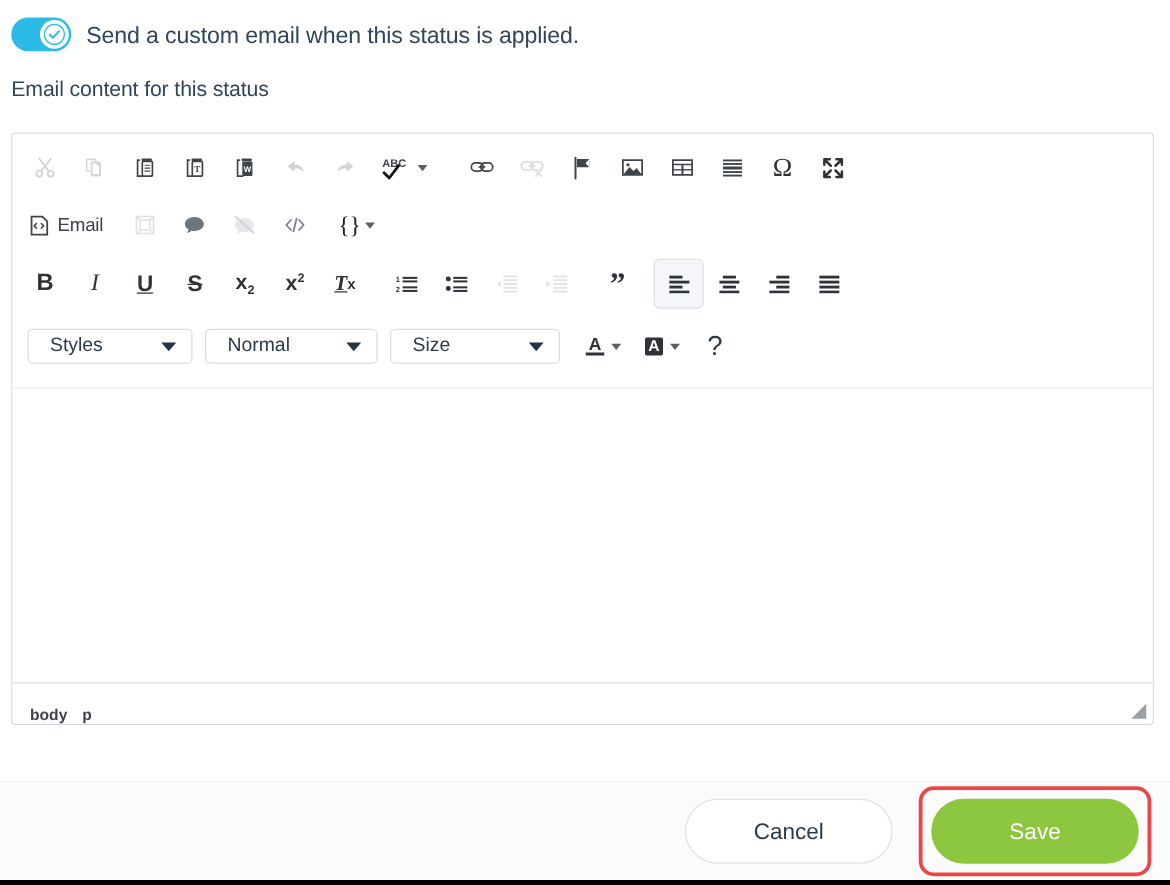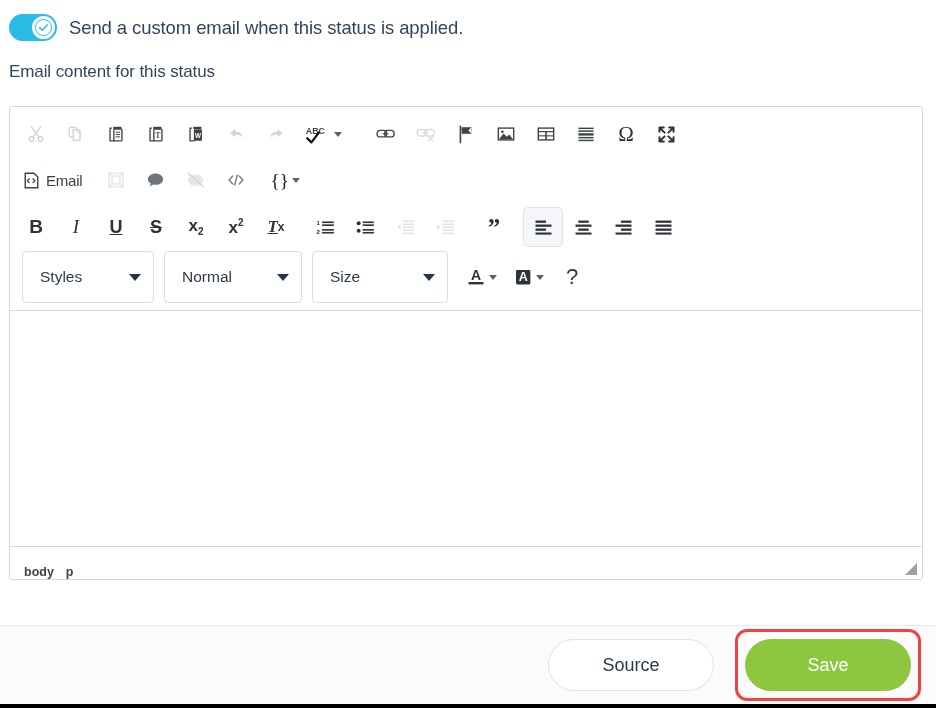--- a/index.html
+++ b/index.html
@@ -116,21 +116,21 @@
     border: 1px solid transparent; border-radius: 5px;
   }
   .fmt-btn.active {
     background: #f4f6f9;
     border: 1px solid #dde2e8;
   }
   .fmt-btn.disabled { opacity: 0.38; cursor: default; }
 
   
   .select-box {
-    height: 52px;
+    height: 28px;
     border: 1px solid #d9dee4;
     border-radius: 4px;
     background: #fff;
     display: flex; align-items: center;
     justify-content: space-between;
     padding: 0 12px 0 17px;
     cursor: pointer;
     flex: none;
     color: #2c3b4d;
     font-size: 15.5px;
@@ -560,18 +560,18 @@
     <span class="ep-item">body</span>
     <span class="ep-item">p</span>
     <svg class="resize-grip" viewBox="0 0 14 14">
       <path d="M13 1 L13 13 L1 13 Z" fill="#9aa0a6"></path>
     </svg>
   </div>
 </div>
 
 <div class="footer-divider"></div>
 <div class="footer">
-  <div class="btn-cancel">Source</div>
+  <div class="btn-cancel">Cancel</div>
   <div class="save-wrap">
     <div class="btn-save">Save</div>
   </div>
 </div>
 <div class="bottom-bar"></div>
 
 </body></html>

